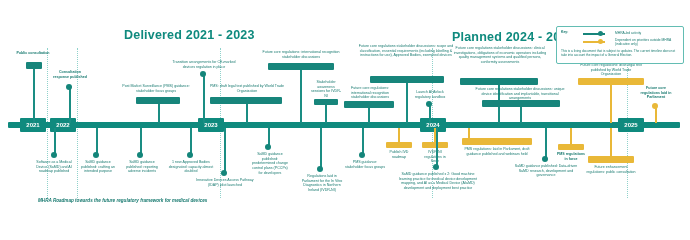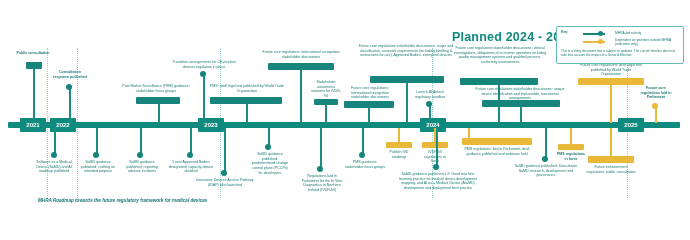--- a/index.html
+++ b/index.html
@@ -72,20 +72,21 @@
   #footer{
     position:absolute;left:38px;top:198px;font-size:4.6px;
     font-style:italic;font-weight:bold;color:#17796f;white-space:nowrap;
   }
 </style>
 </head>
 <body>
 
 <div id="root">
 
+  <div class="hdr" id="hdr-delivered">Delivered 2021 - 2023</div>
   <div class="hdr" id="hdr-planned">Planned 2024 - 2025</div>
 
   <div class="vline" style="left:47px;"></div>
   <div class="vline" style="left:77px;"></div>
   <div class="vline" style="left:220px;"></div>
   <div class="vline" style="left:432px;"></div>
   <div class="vline" style="left:627px;"></div>
 
   <div id="axis"></div>
   <div class="yeartick" style="left:20px;">2021</div>

